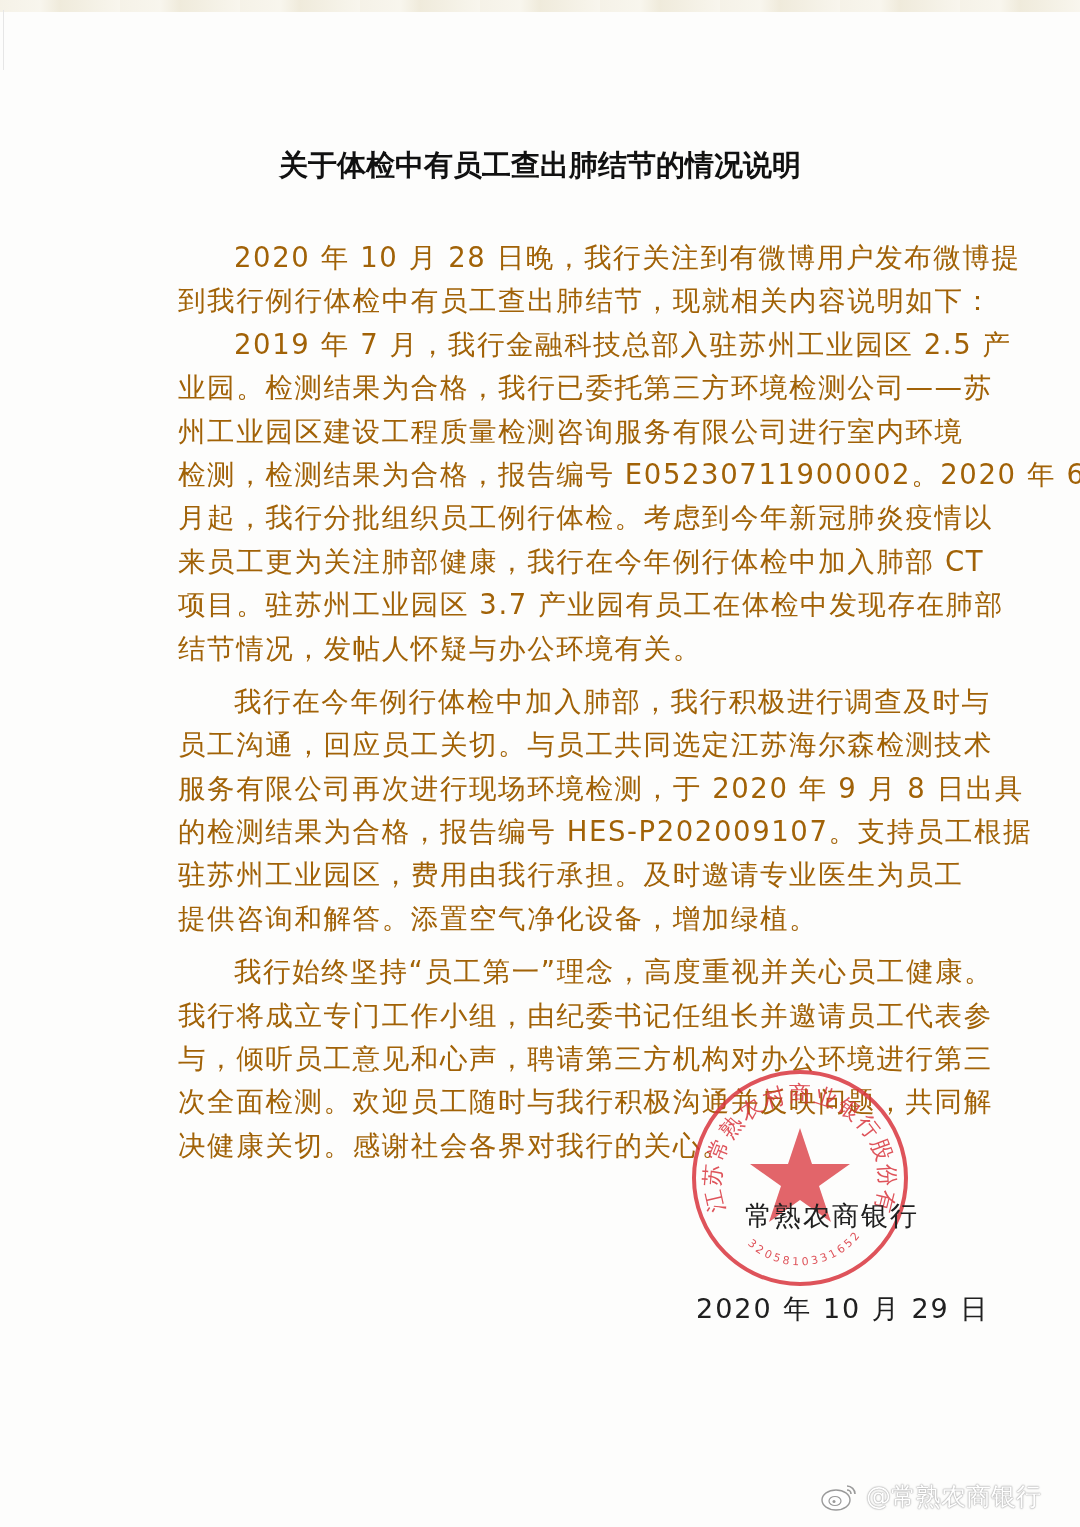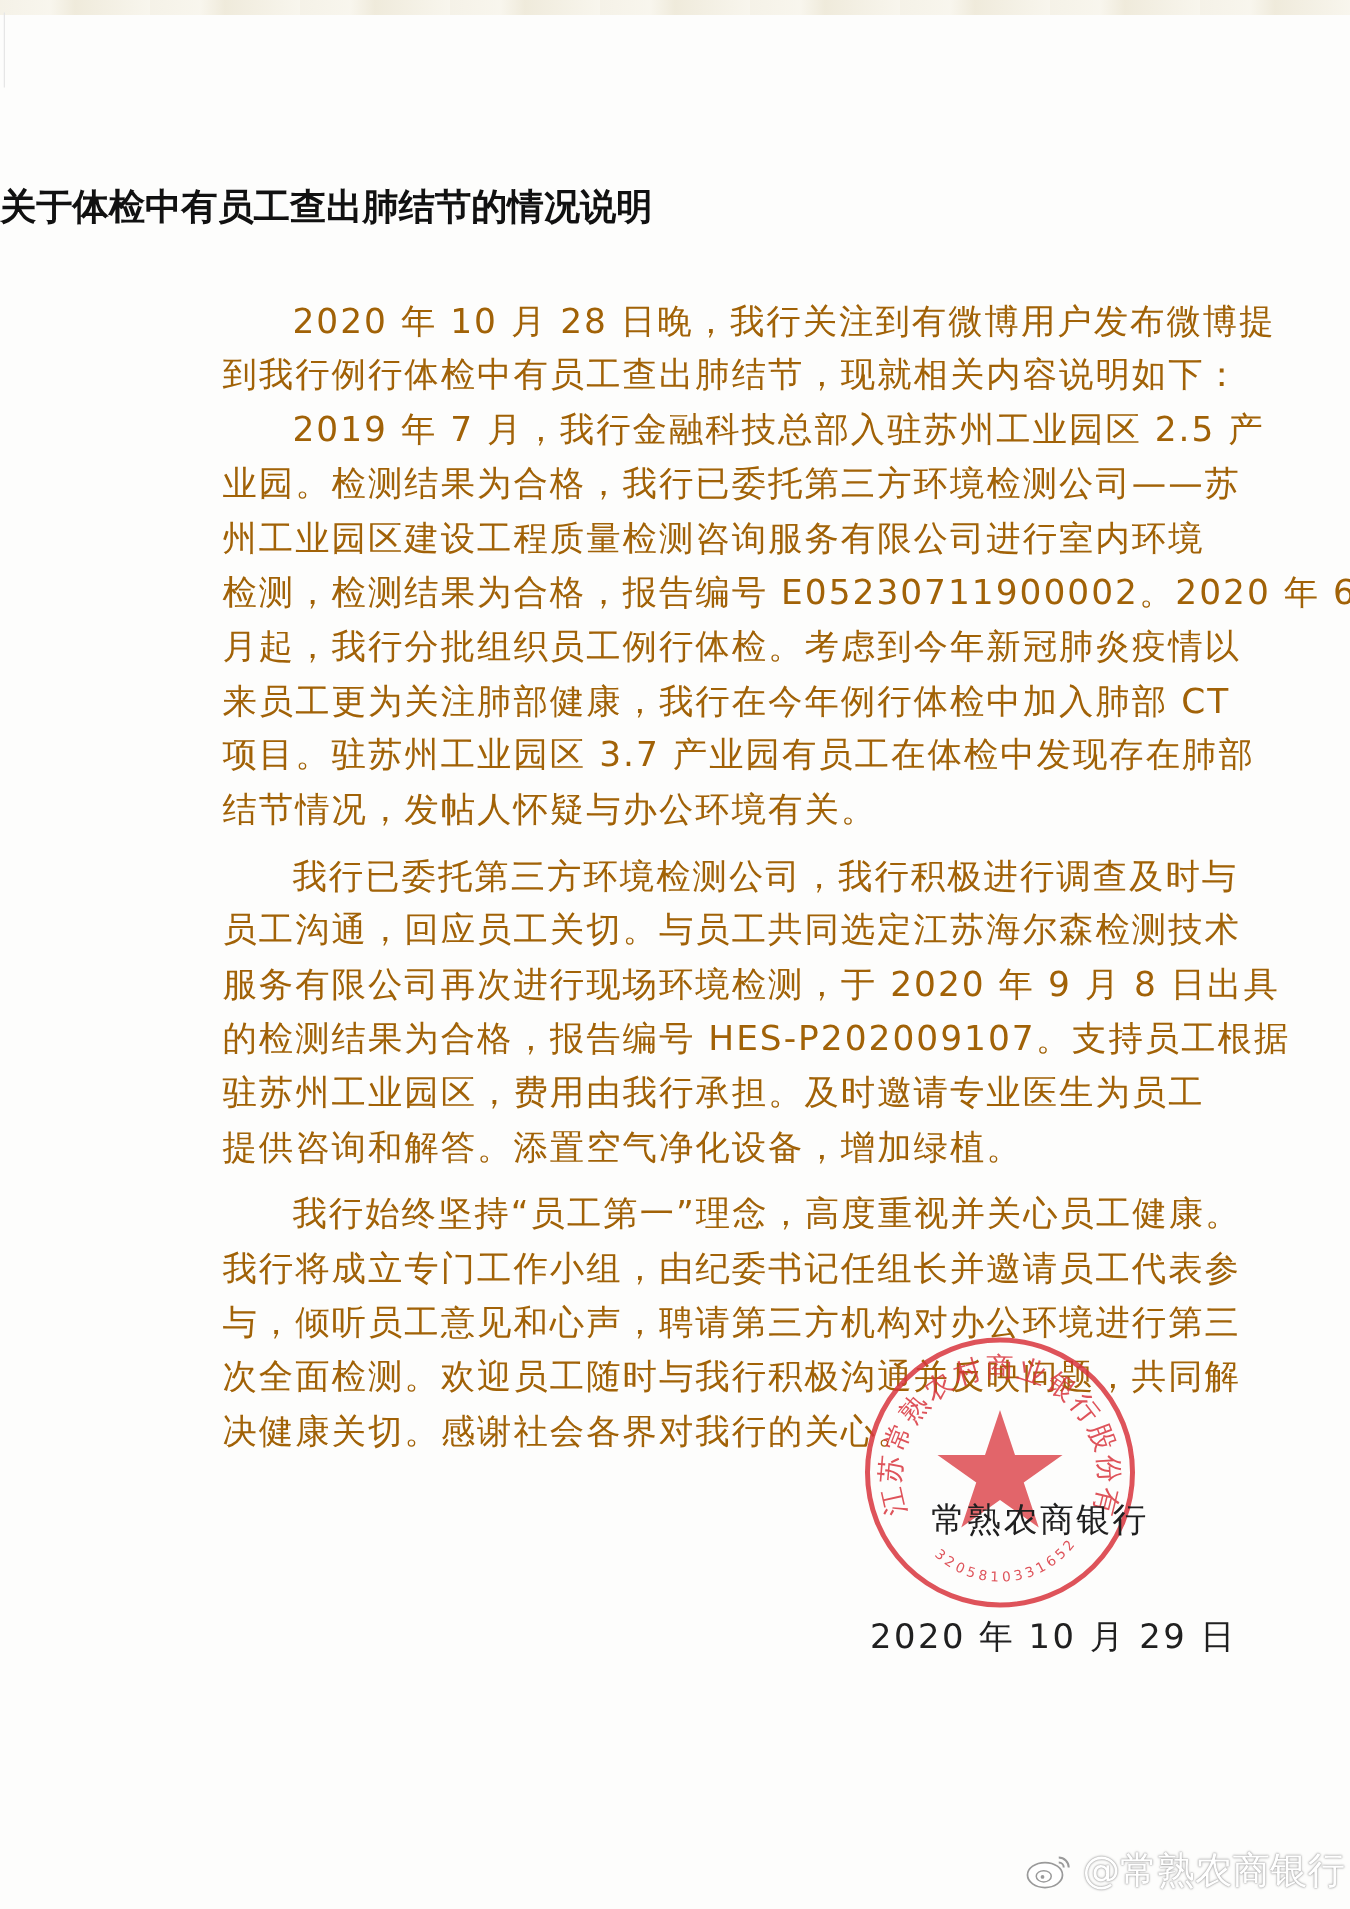--- a/index.html
+++ b/index.html
@@ -11,21 +11,21 @@
   }
   .scan-edge {
     position: absolute; left: 0; top: 0; width: 1080px; height: 12px;
     background: repeating-linear-gradient(90deg, #f3efe2 0px, #f7f4ea 40px, #ece6d3 60px, #f7f4ea 120px);
     opacity: 0.8;
   }
   .scan-left {
     position: absolute; left: 3px; top: 10px; width: 1px; height: 60px; background: #e6e6e6;
   }
   .title {
-    position: absolute; left: 0; top: 146px; width: 1080px; text-align: left;
+    position: absolute; left: 0; top: 146px; width: 1080px; text-align: center;
     font-family: "DejaVu Serif", "Liberation Serif", serif;
     font-weight: bold; font-size: 29px; letter-spacing: 0px; color: #111;
   }
   .body-text {
     position: absolute; left: 178px; top: 236px; width: 760px;
     font-size: 27.5px; line-height: 43.4px; letter-spacing: 1.6px;
     font-family: "DejaVu Sans", "Liberation Sans", sans-serif;
     color: #a16207;
   }
   .line { white-space: nowrap; height: 43.4px; }
@@ -40,21 +40,21 @@
   .sig-date { position: absolute; left: 0; top: 50px; white-space: nowrap; margin-top: 43px; }
   .stamp {
     position: absolute; left: 688px; top: 1066px; width: 224px; height: 224px;
     opacity: 0.85;
   }
   .watermark {
     position: absolute; left: 820px; top: 1478px; height: 36px;
     display: flex; align-items: center; gap: 6px;
     color: #ffffff;
     text-shadow: 0 0 2px #9a9a9a, 0 0 1px #9a9a9a;
-    font-family: "DejaVu Sans", "Liberation Sans", sans-serif; font-size: 30px;
+    font-family: "DejaVu Sans", "Liberation Sans", sans-serif; font-size: 25px;
   }
   .watermark svg { display: block; }
 </style>
 </head>
 <body>
 
 <div class="scan-edge"></div>
 <div class="scan-left"></div>
 
 <div class="title">关于体检中有员工查出肺结节的情况说明</div>
@@ -72,21 +72,21 @@
     <div class="line">州工业园区建设工程质量检测咨询服务有限公司进行室内环境</div>
     <div class="line">检测，检测结果为合格，报告编号 E05230711900002。2020 年 6</div>
     <div class="line">月起，我行分批组织员工例行体检。考虑到今年新冠肺炎疫情以</div>
     <div class="line">来员工更为关注肺部健康，我行在今年例行体检中加入肺部 CT</div>
     <div class="line">项目。驻苏州工业园区 3.7 产业园有员工在体检中发现存在肺部</div>
     <div class="line">结节情况，发帖人怀疑与办公环境有关。</div>
   </div>
   <div class="gap"></div>
 
   <div>
-    <div class="line indent">我行已委托第三方环境检测公司，我行积极进行调查及时与</div>
+    <div class="line indent">我行在今年例行体检中加入肺部，我行积极进行调查及时与</div>
     <div class="line">员工沟通，回应员工关切。与员工共同选定江苏海尔森检测技术</div>
     <div class="line">服务有限公司再次进行现场环境检测，于 2020 年 9 月 8 日出具</div>
     <div class="line">的检测结果为合格，报告编号 HES-P202009107。支持员工根据</div>
     <div class="line">驻苏州工业园区，费用由我行承担。及时邀请专业医生为员工</div>
     <div class="line">提供咨询和解答。添置空气净化设备，增加绿植。</div>
   </div>
   <div class="gap"></div>
 
   <div>
     <div class="line indent">我行始终坚持“员工第一”理念，高度重视并关心员工健康。</div>

